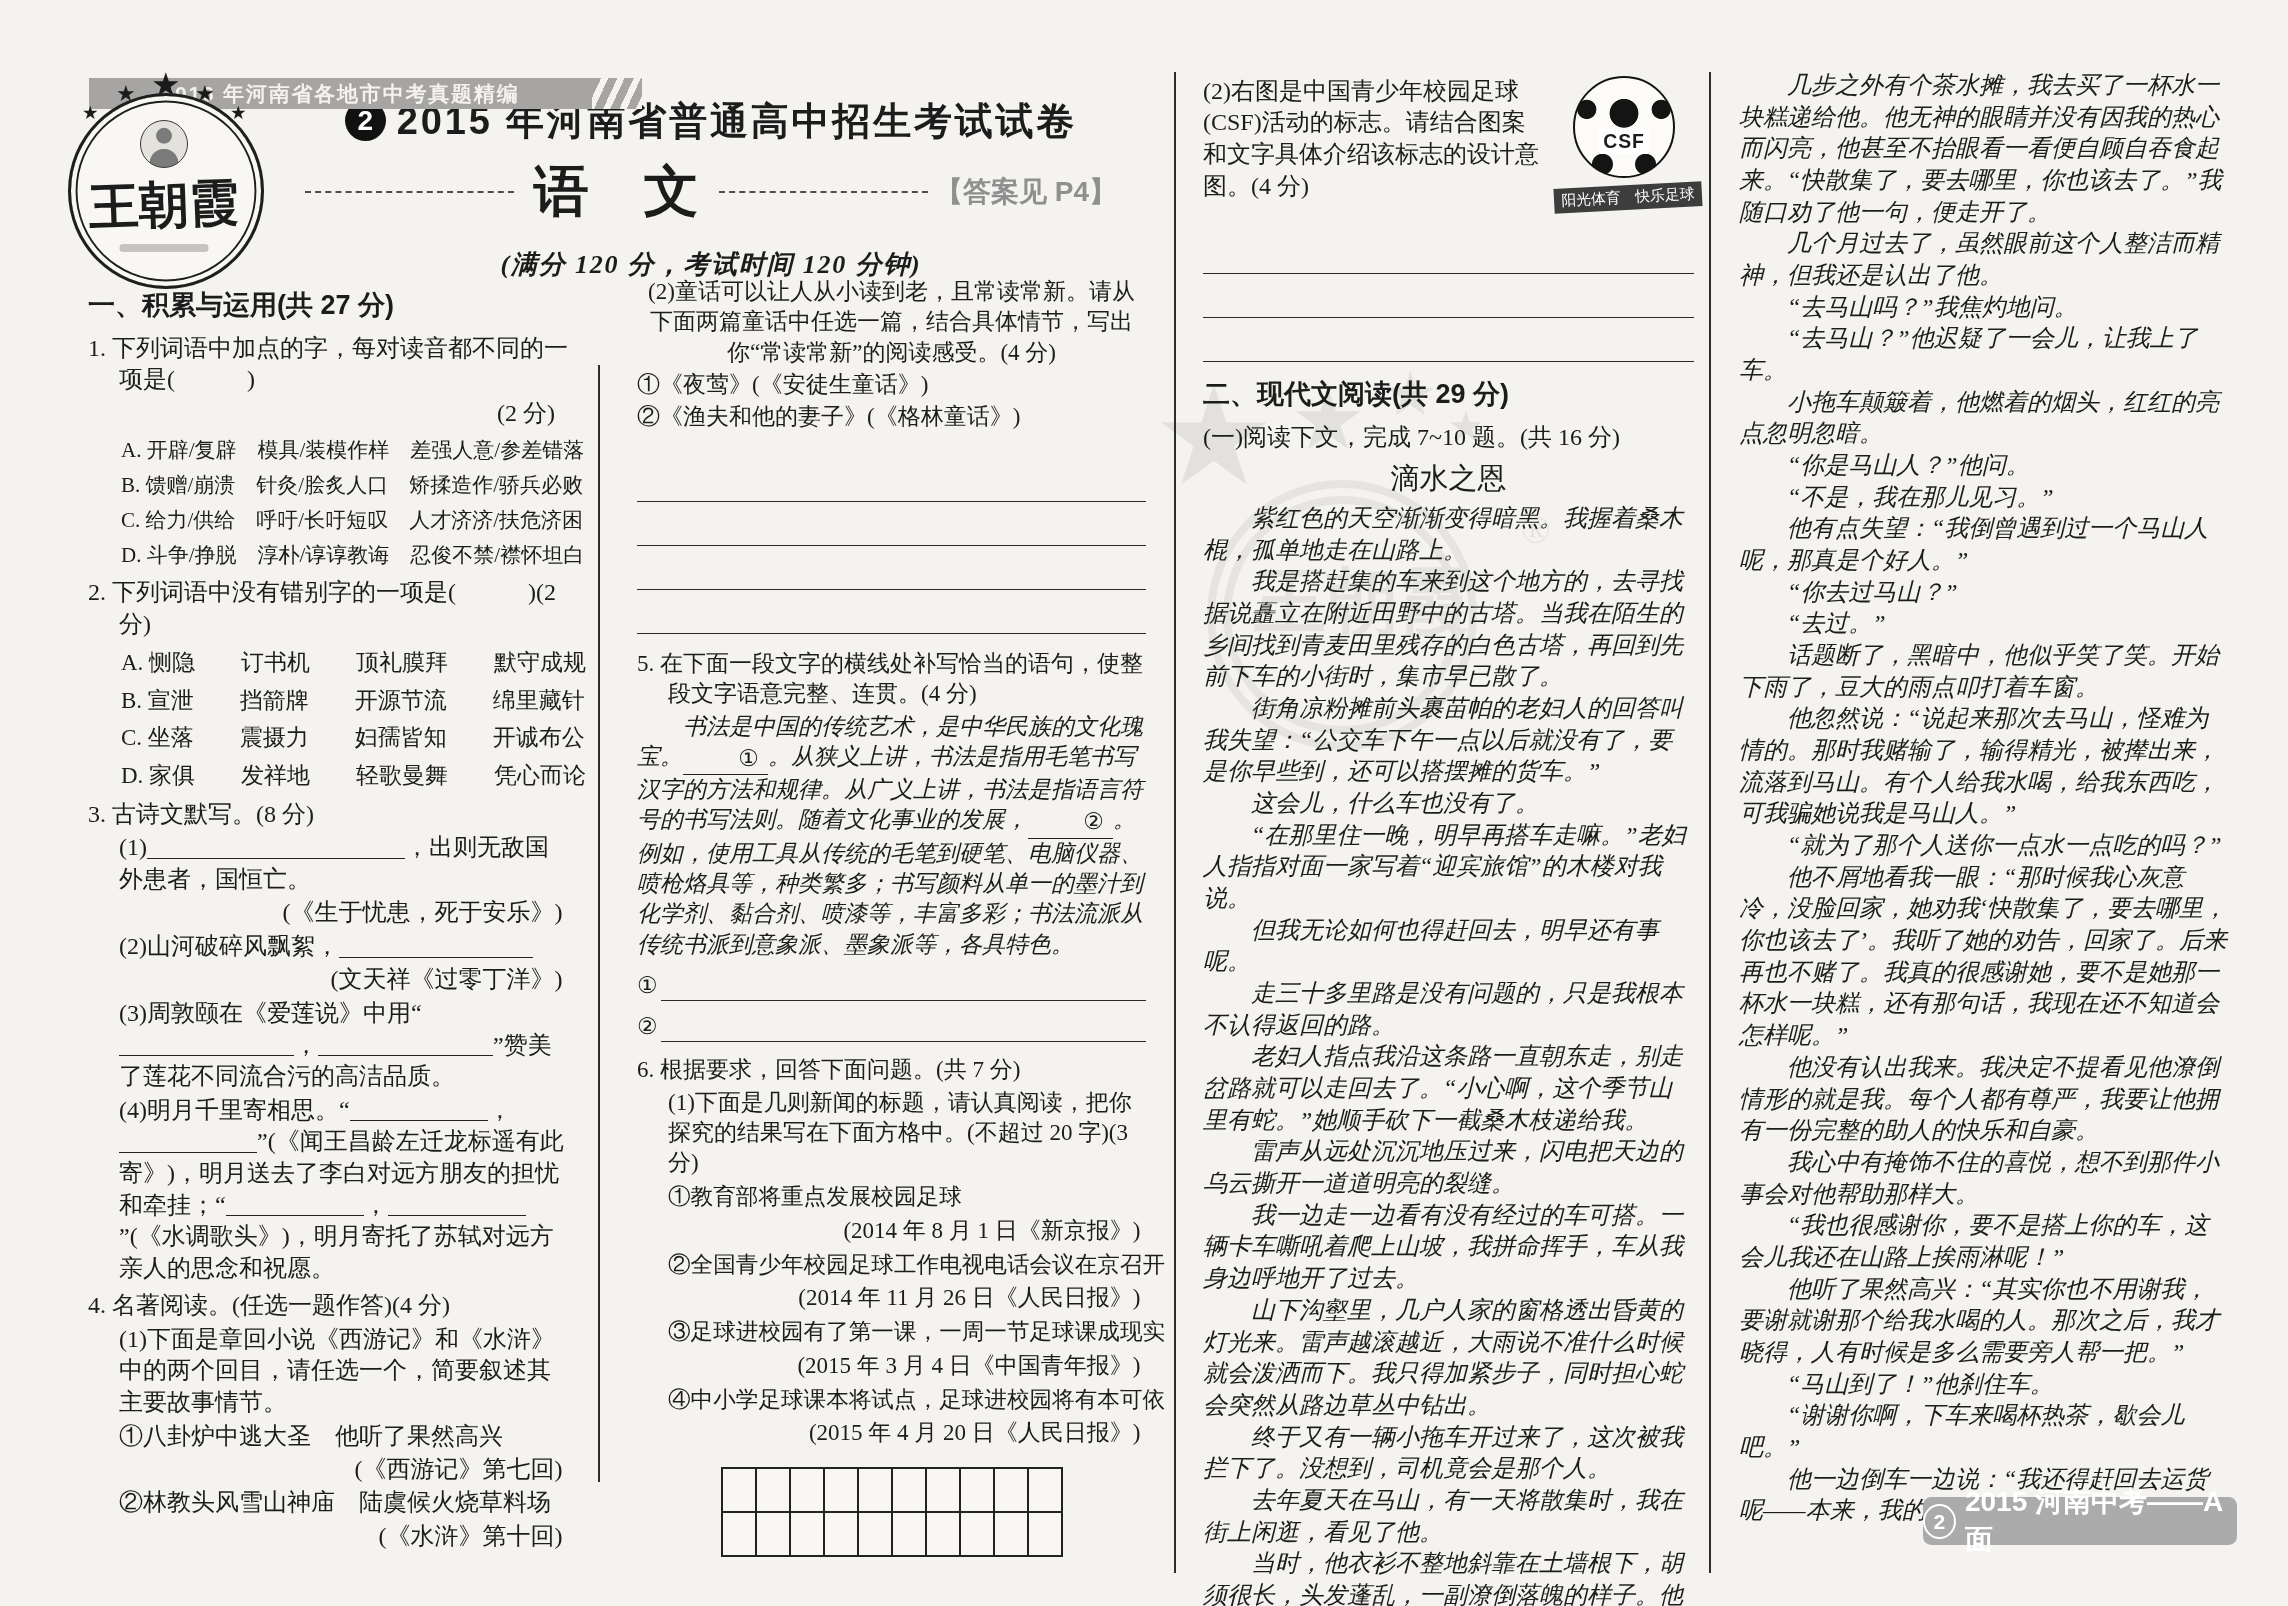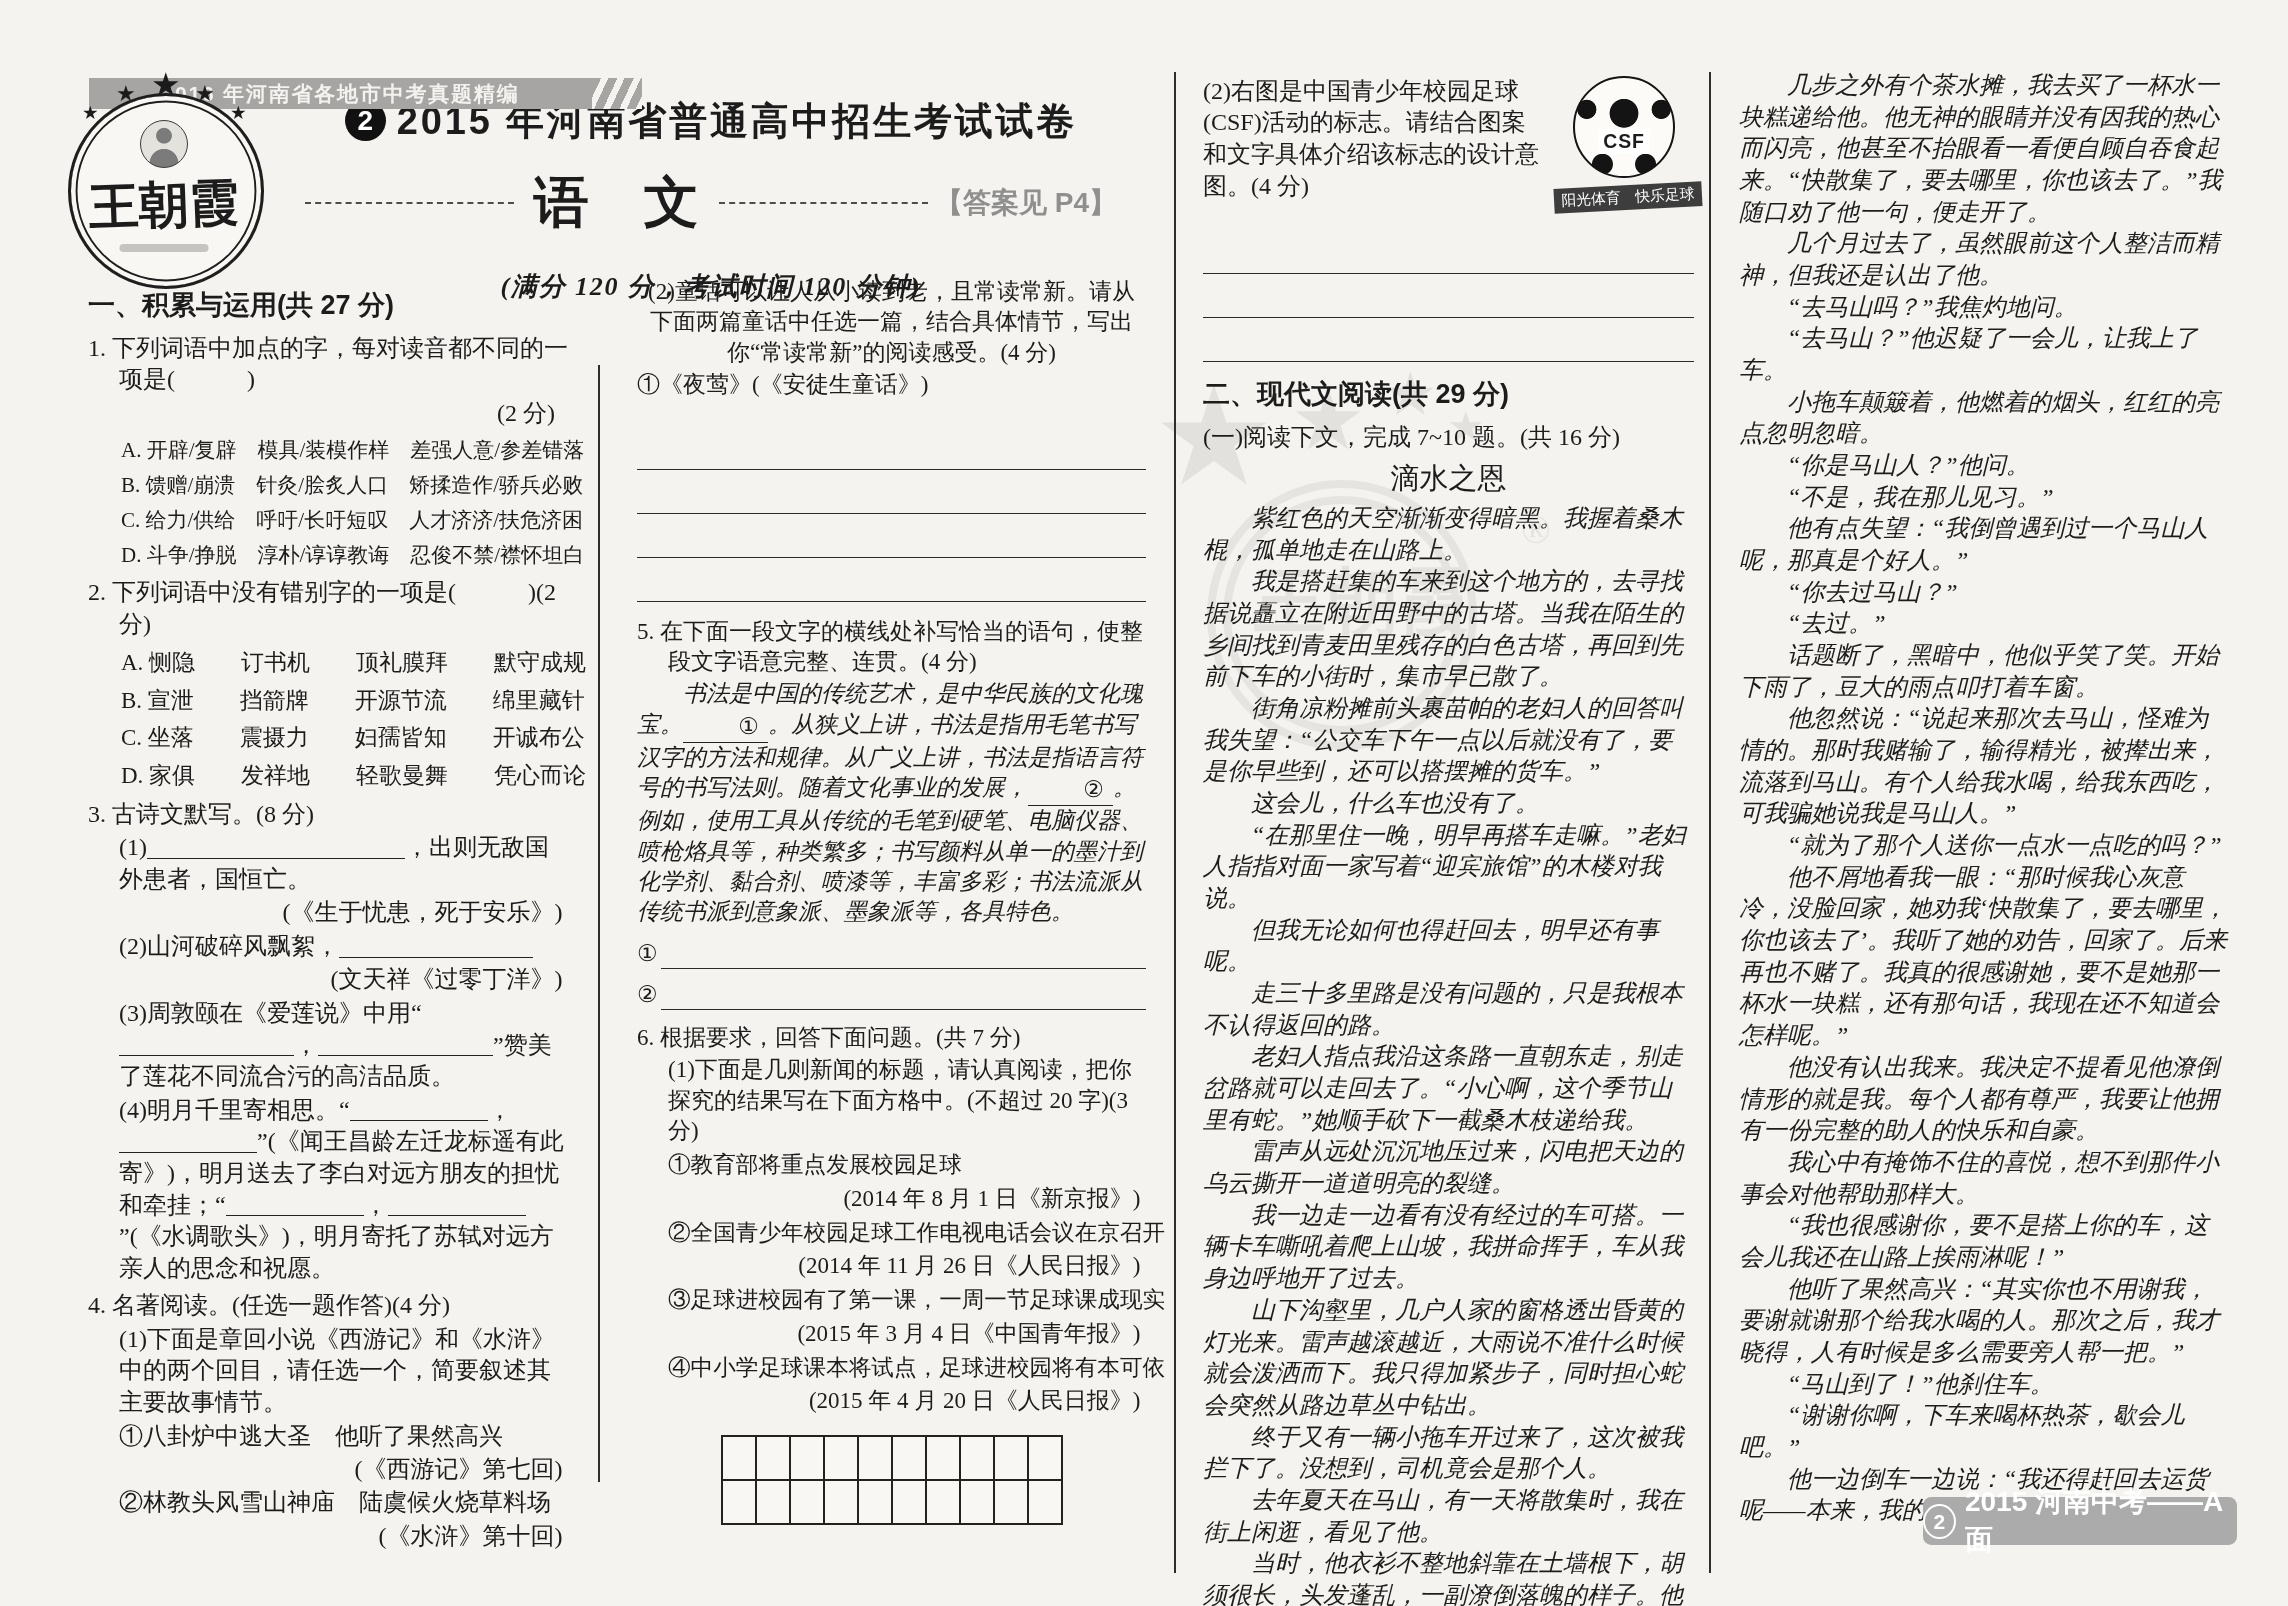--- a/index.html
+++ b/index.html
@@ -22,21 +22,21 @@
       color:#f3f2ef;font-family:"Liberation Sans",sans-serif;font-weight:bold;font-size:21px;
       line-height:31px;text-align:center;letter-spacing:1.8px;}
   .banner::after{content:"";position:absolute;right:-50px;top:0;width:50px;height:31px;
       background:repeating-linear-gradient(115deg,#a6a5a3 0 8.3px,#f4f3ef 8.3px 14.8px);}
   .title-area{position:absolute;left:305px;top:96px;width:812px;text-align:center;z-index:1;}
   .t1{font-size:38px;font-weight:bold;font-family:"Liberation Sans",sans-serif;letter-spacing:2.8px;}
   .cnum{display:inline-block;width:41px;height:41px;border-radius:50%;background:#111;color:#fff;
       font-size:28px;line-height:41px;margin-right:11px;vertical-align:3.7px;text-align:center;letter-spacing:0;}
   .t2row{display:flex;align-items:center;margin-top:7.4px;}
   .dash{flex:1;height:0;border-top:2.8px dashed #4d4d4d;}
-  .subject{font-size:55px;font-weight:bold;margin:12px 20px;white-space:nowrap;}
+  .subject{font-size:55px;font-weight:bold;margin:1px 20px;white-space:nowrap;}
   .answer-ref{color:#8f8f8f;font-weight:bold;font-size:28px;font-family:"Liberation Sans",sans-serif;
       margin-left:7.4px;white-space:nowrap;}
   .t3{margin-top:16.6px;font-size:26px;font-weight:bold;font-style:italic;letter-spacing:1.8px;}
   
   .col{position:absolute;font-size:24px;line-height:1.32;}
   .col1{left:88px;top:284px;width:480px;}
   .col2{left:637px;top:275px;width:509px;font-size:23px;}
   .col3{left:1203px;top:74px;width:491px;}
   .col4{left:1739px;top:70px;width:491px;}
   .divider{position:absolute;width:1.8px;background:#2e2e2e;}
@@ -174,20 +174,21 @@
     <div class="sub-stem">(1)下面是章回小说《西游记》和《水浒》中的两个回目，请任选一个，简要叙述其主要故事情节。</div>
     <div class="sub-stem">①八卦炉中逃大圣　他听了果然高兴</div>
     <div class="src-right">(《西游记》第七回)</div>
     <div class="sub-stem">②林教头风雪山神庙　陆虞候火烧草料场</div>
     <div class="src-right">(《水浒》第十回)</div>
   </div>
 
   <div class="col col2">
     <div class="sub-stem" style="padding-left:0;text-align:center;">(2)童话可以让人从小读到老，且常读常新。请从下面两篇童话中任选一篇，结合具体情节，写出你“常读常新”的阅读感受。(4 分)</div>
     <div class="sub-stem" style="padding-left:0;">①《夜莺》(《安徒生童话》)</div>
+    <div class="sub-stem" style="padding-left:0;">②《渔夫和他的妻子》(《格林童话》)</div>
     <div style="margin-top:26px;">
       <div class="ansline"></div>
       <div class="ansline"></div>
       <div class="ansline"></div>
       <div class="ansline"></div>
     </div>
 
     <div class="stem" style="margin-top:14.8px;">5. 在下面一段文字的横线处补写恰当的语句，使整段文字语意完整、连贯。(4 分)</div>
     <div class="kai" style="text-indent:2em;">
       <span>书法是中国的传统艺术，是中华民族的文化瑰宝。</span><span class="blank-inline">①</span><span>。从狭义上讲，书法是指用毛笔书写汉字的方法和规律。从广义上讲，书法是指语言符号的书写法则。随着文化事业的发展，</span><span class="blank-inline">②</span><span>。例如，使用工具从传统的毛笔到硬笔、电脑仪器、喷枪烙具等，种类繁多；书写颜料从单一的墨汁到化学剂、黏合剂、喷漆等，丰富多彩；书法流派从传统书派到意象派、墨象派等，各具特色。</span>

